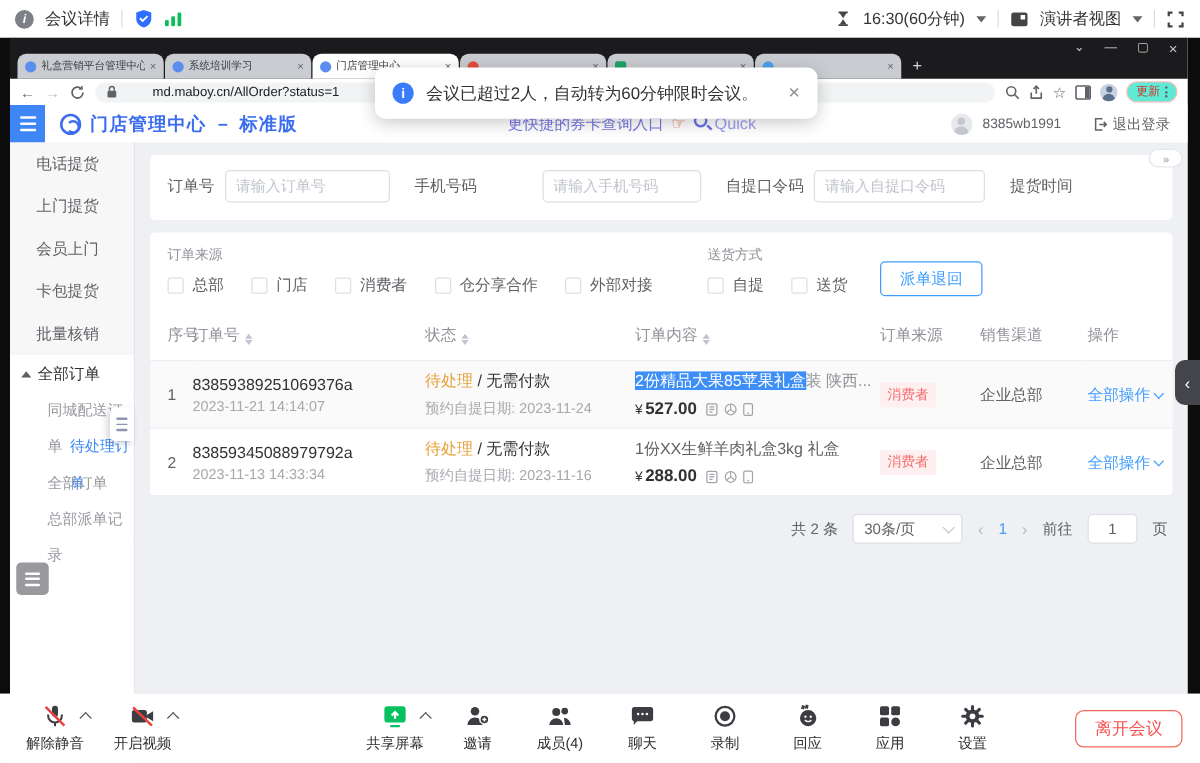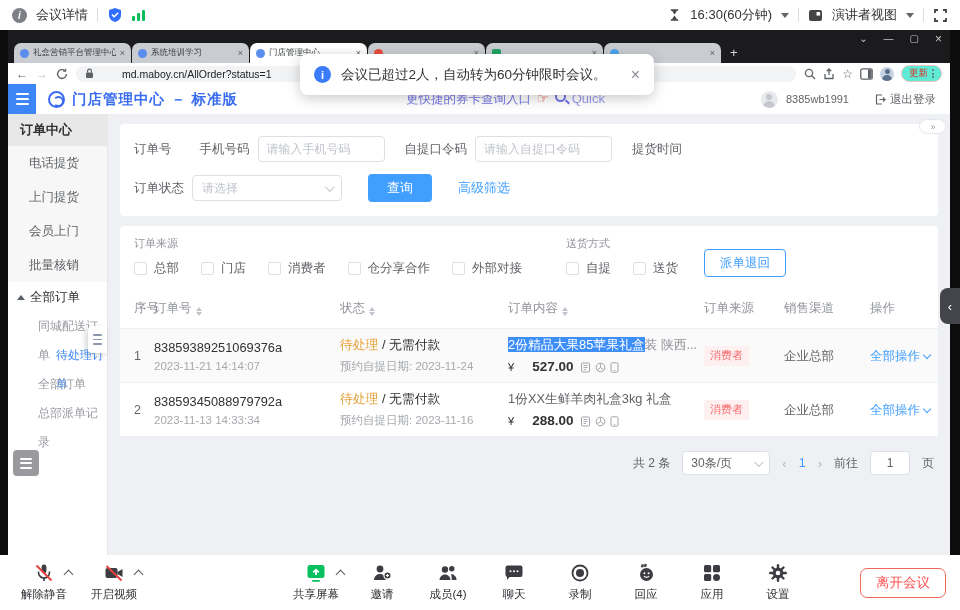--- a/index.html
+++ b/index.html
@@ -140,21 +140,21 @@
   .sort { display:inline-flex; flex-direction:column; gap:1px; margin-left:4px; vertical-align:1px; }
   .sort i { width:0; height:0; border-left:3.5px solid transparent; border-right:3.5px solid transparent; display:block; }
   .sort .up { border-bottom:4px solid #c0c4cc; } .sort .dn { border-top:4px solid #c0c4cc; }
   .l1 { font-size:12.8px; color:#303133; white-space:nowrap; overflow:hidden; }
   .l2 { font-size:11.5px; color:#a6a9ad; margin-top:5px; white-space:nowrap; }
   .idx { font-size:12.5px; color:#606266; }
   .warn { color:#e6a23c; }
   .hl { background:#3e8ef7; color:#fff; }
   .rest { color:#909399; }
   .cur { font-size:11px; color:#303133; }
-  .price { font-size:13.5px; font-weight:bold; color:#303133; margin:0 3px 0 18px; }
+  .price { font-size:13.5px; font-weight:bold; color:#303133; margin:0 3px 0 2px; }
   .mini-ics { display:inline-flex; gap:4px; vertical-align:-2px; }
   .badge { display:inline-block; padding:2.5px 6px; background:#fef0f0; color:#f56c6c; font-size:11px; border-radius:2px; }
   .channel { font-size:12.5px; color:#606266; }
   .action { font-size:12.5px; color:#409eff; white-space:nowrap; }
   .action .ac { display:inline-block; width:6px; height:6px; border-right:1.3px solid #409eff;
     border-bottom:1.3px solid #409eff; transform:rotate(45deg); margin-left:4px; vertical-align:2px; }
 
   .pagerow { display:flex; align-items:center; justify-content:flex-end; gap:12px; margin-top:14px;
     padding-right:4px; font-size:12px; color:#606266; }
   .sizebox { width:88px; height:24px; border:1px solid #dcdfe6; border-radius:4px; background:#fff;
@@ -355,24 +355,24 @@
               <svg width="11" height="11" viewBox="0 0 11 11" fill="none" stroke="#606266" stroke-width="1.2">
                   <path d="M7 1H1.5v9H7M4.5 5.5H10M8 3.5l2 2-2 2"></path>
                 </svg>
               <span>退出登录</span>
             </span>
           </div>
         </div>
 
         <div class="pagebody">
           <aside class="sidebar">
-            <div class="sb-group">订单中心</div>
             <div class="sb-item">电话提货</div>
             <div class="sb-item">上门提货</div>
             <div class="sb-item">会员上门</div>
+            <div class="sb-item">卡包提货</div>
             <div class="sb-item">批量核销</div>
             <div class="sb-expand">
               <span class="tri"></span>
               <span>全部订单</span>
             </div>
             <div class="sb-sub">
               <div class="sb-subitem">同城配送订单</div>
               <div class="sb-subitem active">待处理订单</div>
               <div class="sb-subitem">全部订单</div>
               <div class="sb-subitem">总部派单记录</div>
@@ -389,37 +389,29 @@
                 <i></i>
               </div>
           </aside>
 
           <div class="content">
             <div class="collapse-pill">»</div>
 
             <div class="panel panel1">
               <div class="frow">
                 <span class="flabel">订单号</span>
+                <input class="finput" style="width: 132px;" placeholder="请输入订单号">
                 <span class="fgap"></span>
                 <span class="flabel">手机号码</span>
-                <input class="finput" style="width: 127px;" placeholder="请输入手机号码">
+                <input class="finput" style="width: 127px; margin-left: 44px;" placeholder="请输入手机号码">
                 <span class="fgap"></span>
                 <span class="flabel">自提口令码</span>
                 <input class="finput" style="width: 137px;" placeholder="请输入自提口令码">
                 <span class="fgap"></span>
                 <span class="flabel">提货时间</span>
-              </div>
-              <div class="frow frow2">
-                <span class="flabel">订单状态</span>
-                <div class="selectbox">
-                  <span>请选择</span>
-                  <span class="sel-caret"></span>
-                </div>
-                <button class="btn-primary">查询</button>
-                <span class="link-adv">高级筛选</span>
               </div>
             </div>
 
             <div class="panel panel2">
               <div class="groups">
                 <div>
                   <div class="glabel">订单来源</div>
                   <div class="gopts">
                     <span class="cbitem">
                         <span class="cb"></span>

